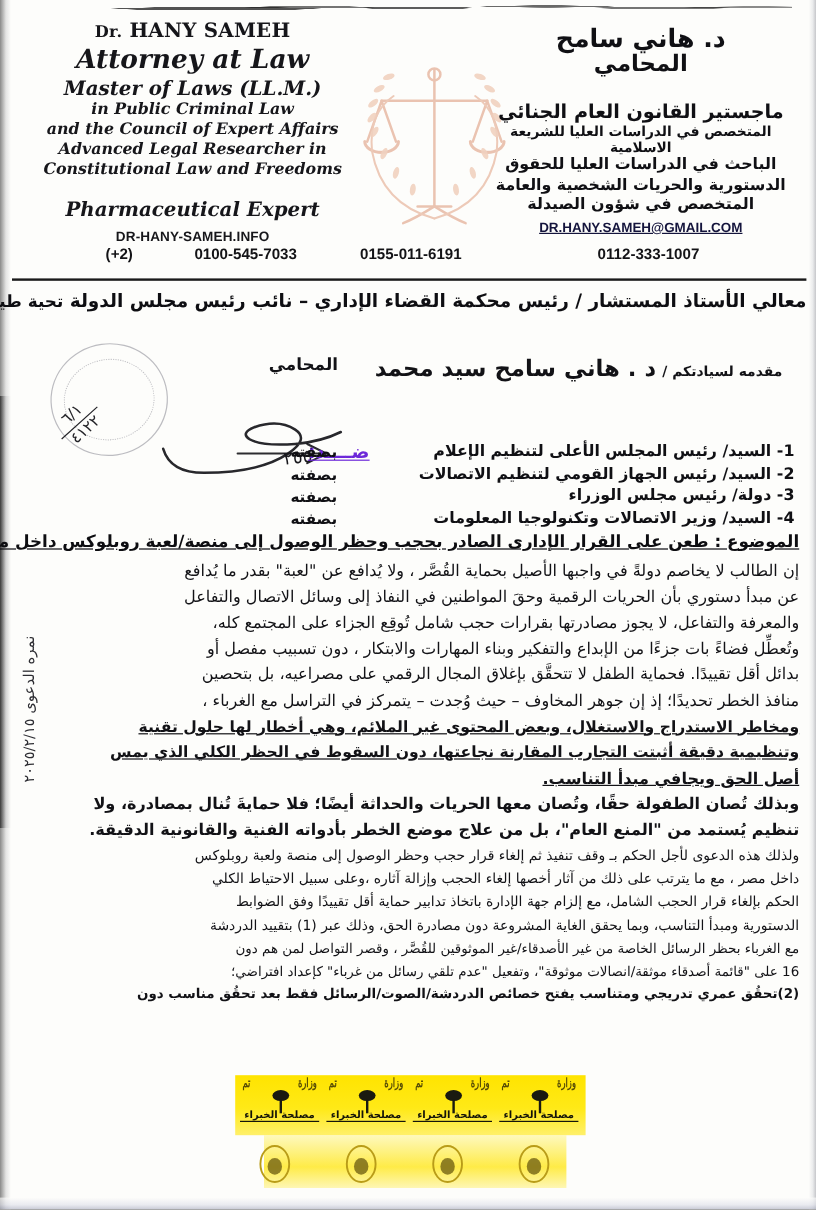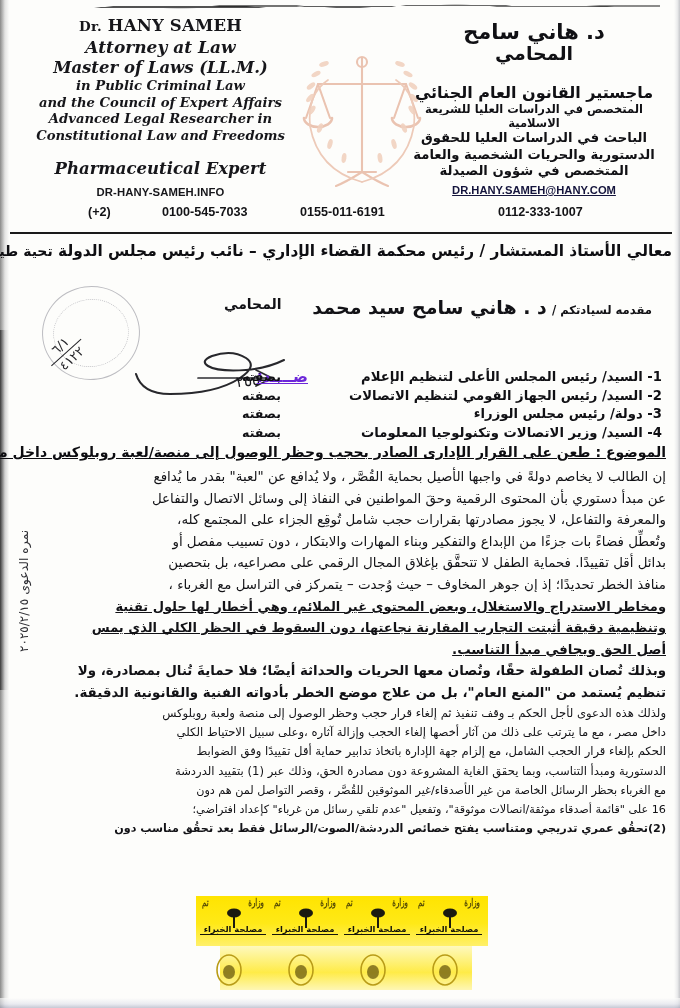--- a/index.html
+++ b/index.html
@@ -65,21 +65,21 @@
     text-align: center;
     font-family: "DejaVu Serif", serif;
     color: #16161a;
   }
   .lh-en .l1 {
     font-size: 16.5px; font-weight: 700; letter-spacing: .2px;
     margin-bottom: 2px;
   }
   .lh-en .l1 .small { font-size: 13.5px; font-weight: 700; }
   .lh-en .l2 {
-    font-size: 17px; font-style: italic; font-weight: 600;
+    font-size: 22px; font-style: italic; font-weight: 600;
     margin-bottom: 1px;
   }
   .lh-en .l3 {
     font-size: 16.5px; font-style: italic; font-weight: 600;
     margin-bottom: 1px;
   }
   .lh-en .l4, .lh-en .l5, .lh-en .l6, .lh-en .l7 {
     font-size: 13.2px; font-style: italic; font-weight: 600;
     line-height: 1.26;
   }
@@ -456,21 +456,21 @@
     </div>
 
     <div class="lh-ar">
       <div class="name">د. هاني سامح</div>
       <div class="role">المحامي</div>
       <div class="q1">ماجستير القانون العام الجنائي</div>
       <div class="q2">المتخصص في الدراسات العليا للشريعة الاسلامية</div>
       <div class="q3">الباحث في الدراسات العليا للحقوق</div>
       <div class="q4">الدستورية والحريات الشخصية والعامة</div>
       <div class="q5">المتخصص في شؤون الصيدلة</div>
-      <div class="mail">DR.HANY.SAMEH@HANY.COM</div>
+      <div class="mail">DR.HANY.SAMEH@GMAIL.COM</div>
     </div>
   </div>
 
   <div class="phones">
     <span class="p-pref">(+2)</span>
     <span class="p-a" style="left:130px">0100-545-7033</span>
     <span class="p-b">0155-011-6191</span>
     <span class="p-c">0112-333-1007</span>
   </div>
 
@@ -528,21 +528,21 @@
     <div class="resp-row">
       <span>4- السيد/ وزير الاتصالات وتكنولوجيا المعلومات</span>
       <span class="cap">بصفته</span>
     </div>
   </div>
 
   <div class="subject">الموضوع : طعن على القرار الإدارى الصادر بحجب وحظر الوصول إلى منصة/لعبة روبلوكس داخل مصر</div>
 
   <div class="body-text">
     <div class="bline">إن الطالب لا يخاصم دولةً في واجبها الأصيل بحماية القُصَّر ، ولا يُدافع عن "لعبة" بقدر ما يُدافع</div>
-    <div class="bline">عن مبدأ دستوري بأن المحتوى الرقمية وحقَ المواطنين في النفاذ إلى وسائل الاتصال والتفاعل</div>
+    <div class="bline">عن مبدأ دستوري بأن الحريات الرقمية وحقَ المواطنين في النفاذ إلى وسائل الاتصال والتفاعل</div>
     <div class="bline">والمعرفة والتفاعل، لا يجوز مصادرتها بقرارات حجب شامل تُوقِع الجزاء على المجتمع كله،</div>
     <div class="bline">وتُعطِّل فضاءً بات جزءًا من الإبداع والتفكير وبناء المهارات والابتكار ، دون تسبيب مفصل أو</div>
     <div class="bline">بدائل أقل تقييدًا. فحماية الطفل لا تتحقَّق بإغلاق المجال الرقمي على مصراعيه، بل بتحصين</div>
     <div class="bline">منافذ الخطر تحديدًا؛ إذ إن جوهر المخاوف – حيث وُجدت – يتمركز في التراسل مع الغرباء ،</div>
     <div class="bline b7 u">ومخاطر الاستدراج والاستغلال، وبعض المحتوى غير الملائم، وهي أخطار لها حلول تقنية</div>
     <div class="bline b7 u">وتنظيمية دقيقة أثبتت التجارب المقارنة نجاعتها، دون السقوط في الحظر الكلي الذي يمس</div>
     <div class="bline u">أصل الحق ويجافي مبدأ التناسب.</div>
     <div class="bline strong">وبذلك تُصان الطفولة حقًا، وتُصان معها الحريات والحداثة أيضًا؛ فلا حمايةَ تُنال بمصادرة، ولا</div>
     <div class="bline strong">تنظيم يُستمد من "المنع العام"، بل من علاج موضع الخطر بأدواته الفنية والقانونية الدقيقة.</div>
     <div class="bline sm">ولذلك هذه الدعوى لأجل الحكم بـ وقف تنفيذ ثم إلغاء قرار حجب وحظر الوصول إلى منصة ولعبة روبلوكس</div>

